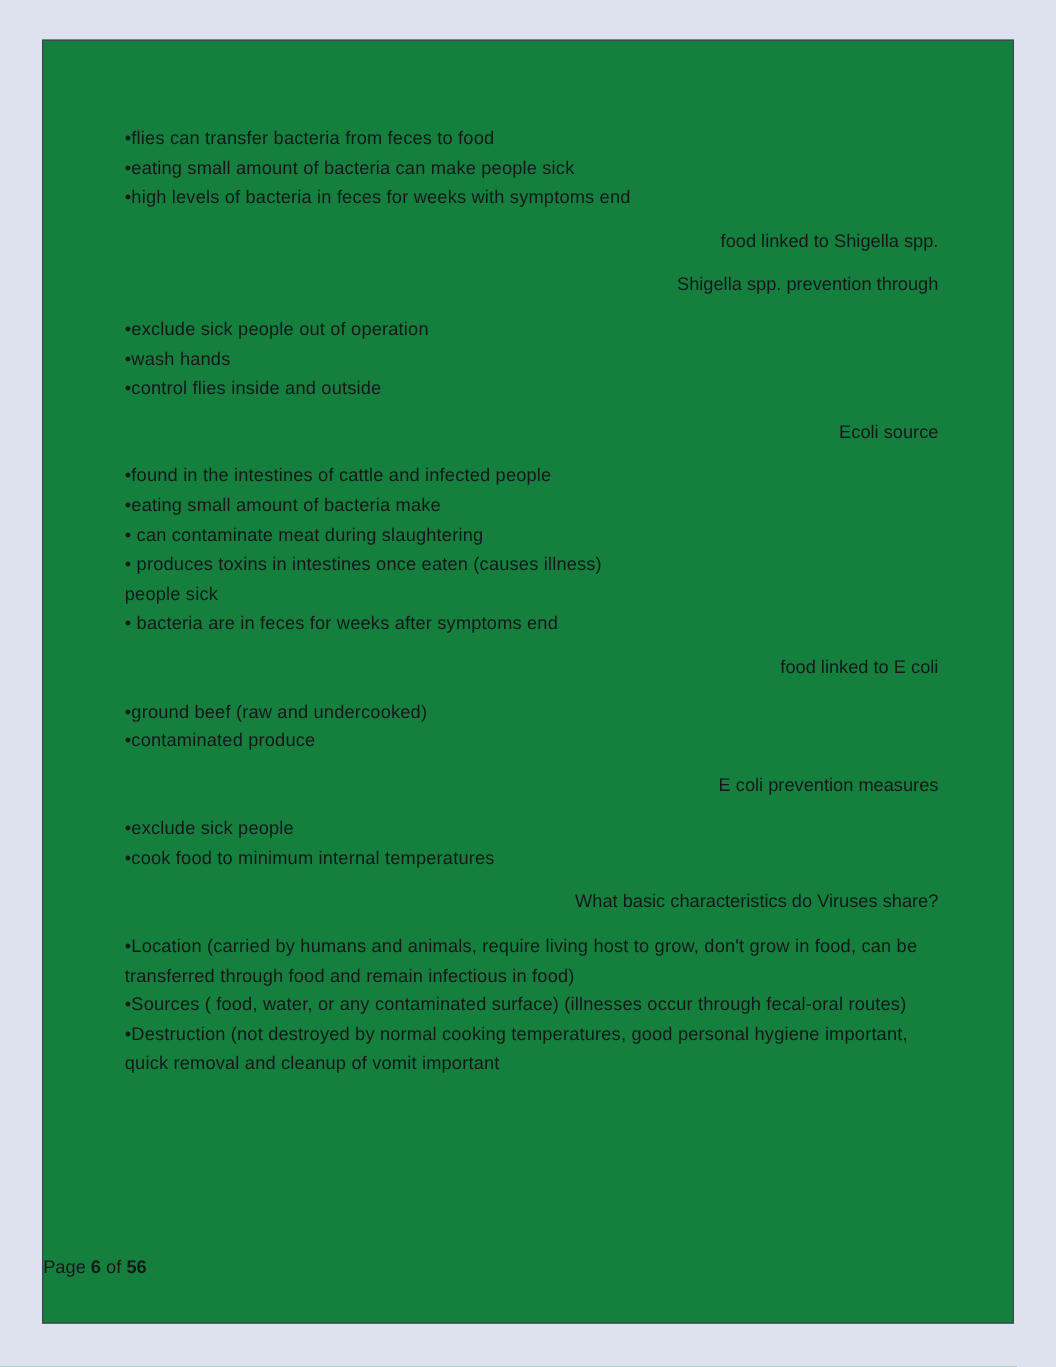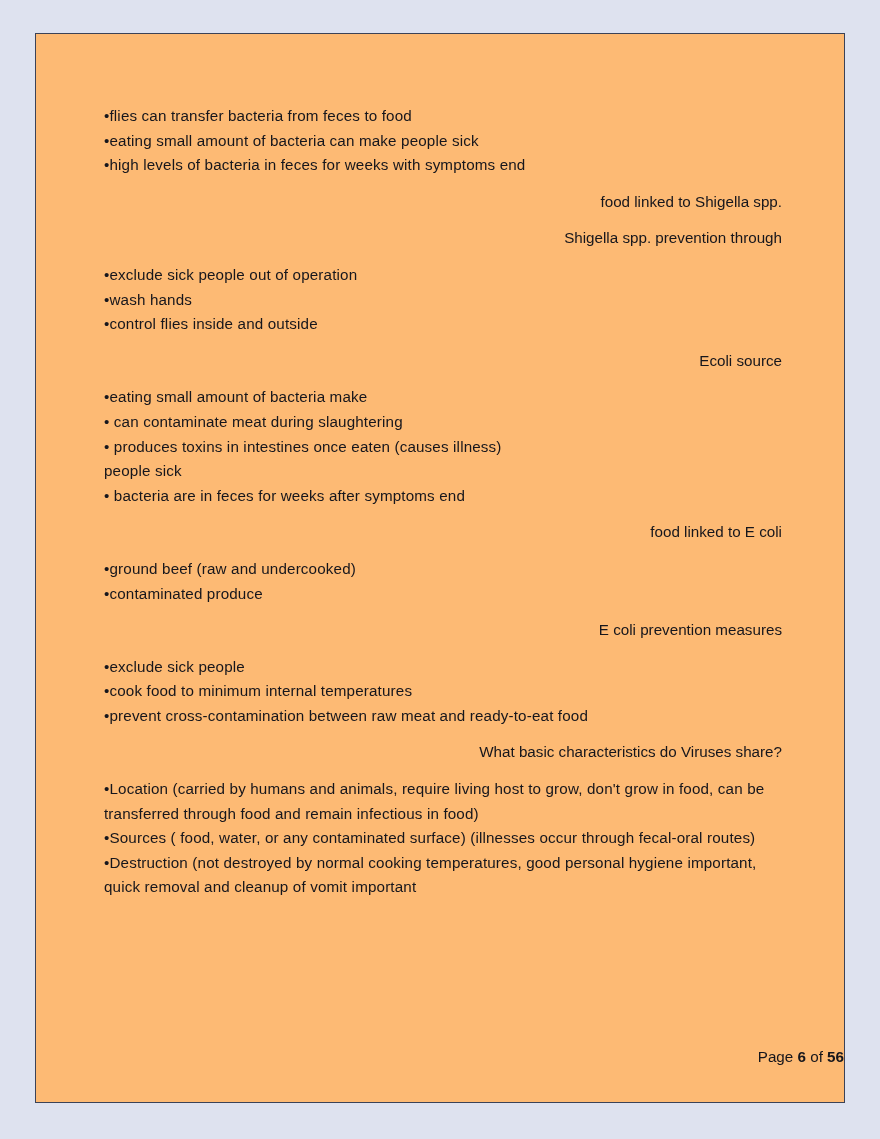--- a/index.html
+++ b/index.html
@@ -16,21 +16,21 @@
     overflow: hidden;
   }
   .page-frame {
     position: absolute;
     left: 35px;
     top: 33px;
     width: 810px;
     height: 1070px;
     border: 1.5px solid #3b4257;
     box-sizing: border-box;
-    background: #fdba74;
+    background: #15803d;
   }
   .content {
     position: absolute;
     left: 68px;
     top: 70px;
     width: 678px;
   }
   .line {
     font-size: 15.2px;
     line-height: 24.6px;
@@ -46,21 +46,21 @@
     line-height: 24.6px;
     margin: 0 0 12px 0;
     color: #16161c;
     text-align: right;
   }
   .footer {
     position: absolute;
     left: 0;
     right: 0;
     top: 1012px;
-    text-align: right;
+    text-align: left;
     font-size: 15.2px;
     line-height: 22px;
     color: #16161c;
   }
   .footer b {
     font-weight: 700;
   }
 </style>
 </head>
 <body>
@@ -80,40 +80,40 @@
       </div>
       <div class="block">
         <div class="line">•exclude sick people out of operation</div>
         <div class="line">•wash hands</div>
         <div class="line">•control flies inside and outside</div>
       </div>
       <div class="block">
         <div class="heading">Ecoli source</div>
       </div>
       <div class="block">
+        <div class="line">•found in the intestines of cattle and infected people</div>
         <div class="line">•eating small amount of bacteria make</div>
         <div class="line">• can contaminate meat during slaughtering</div>
         <div class="line">• produces toxins in intestines once eaten (causes illness)</div>
         <div class="line">people sick</div>
         <div class="line">• bacteria are in feces for weeks after symptoms end</div>
       </div>
       <div class="block">
         <div class="heading">food linked to E coli</div>
       </div>
       <div class="block">
         <div class="line">•ground beef (raw and undercooked)</div>
         <div class="line">•contaminated produce</div>
       </div>
       <div class="block">
         <div class="heading">E coli prevention measures</div>
       </div>
       <div class="block">
         <div class="line">•exclude sick people</div>
         <div class="line">•cook food to minimum internal temperatures</div>
-        <div class="line">•prevent cross-contamination between raw meat and ready-to-eat food</div>
       </div>
       <div class="block">
         <div class="heading">What basic characteristics do Viruses share?</div>
       </div>
       <div class="block">
         <div class="line">•Location (carried by humans and animals, require living host to grow, don't grow in food, can be transferred through food and remain infectious in food)</div>
         <div class="line">•Sources ( food, water, or any contaminated surface) (illnesses occur through fecal-oral routes)</div>
         <div class="line">•Destruction (not destroyed by normal cooking temperatures, good personal hygiene important, quick removal and cleanup of vomit important</div>
       </div>
     </div>

